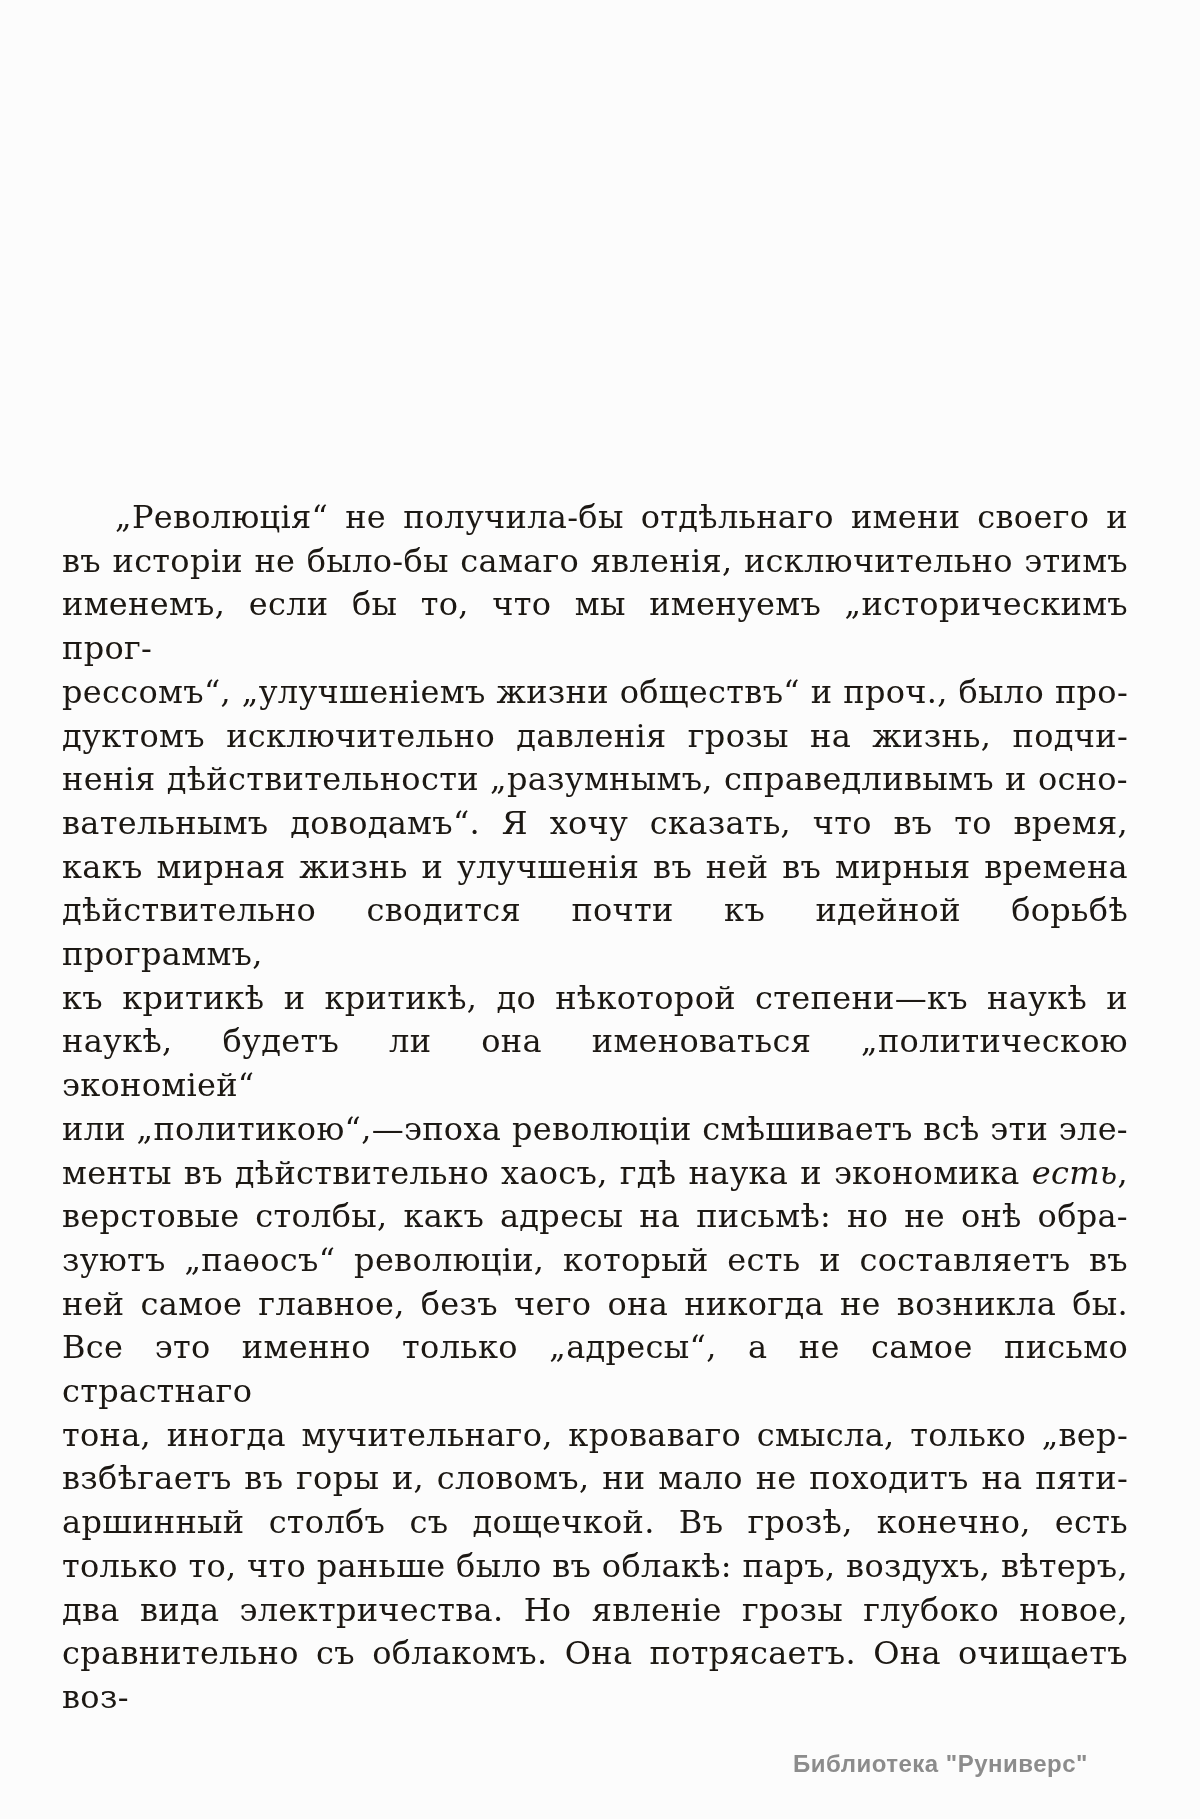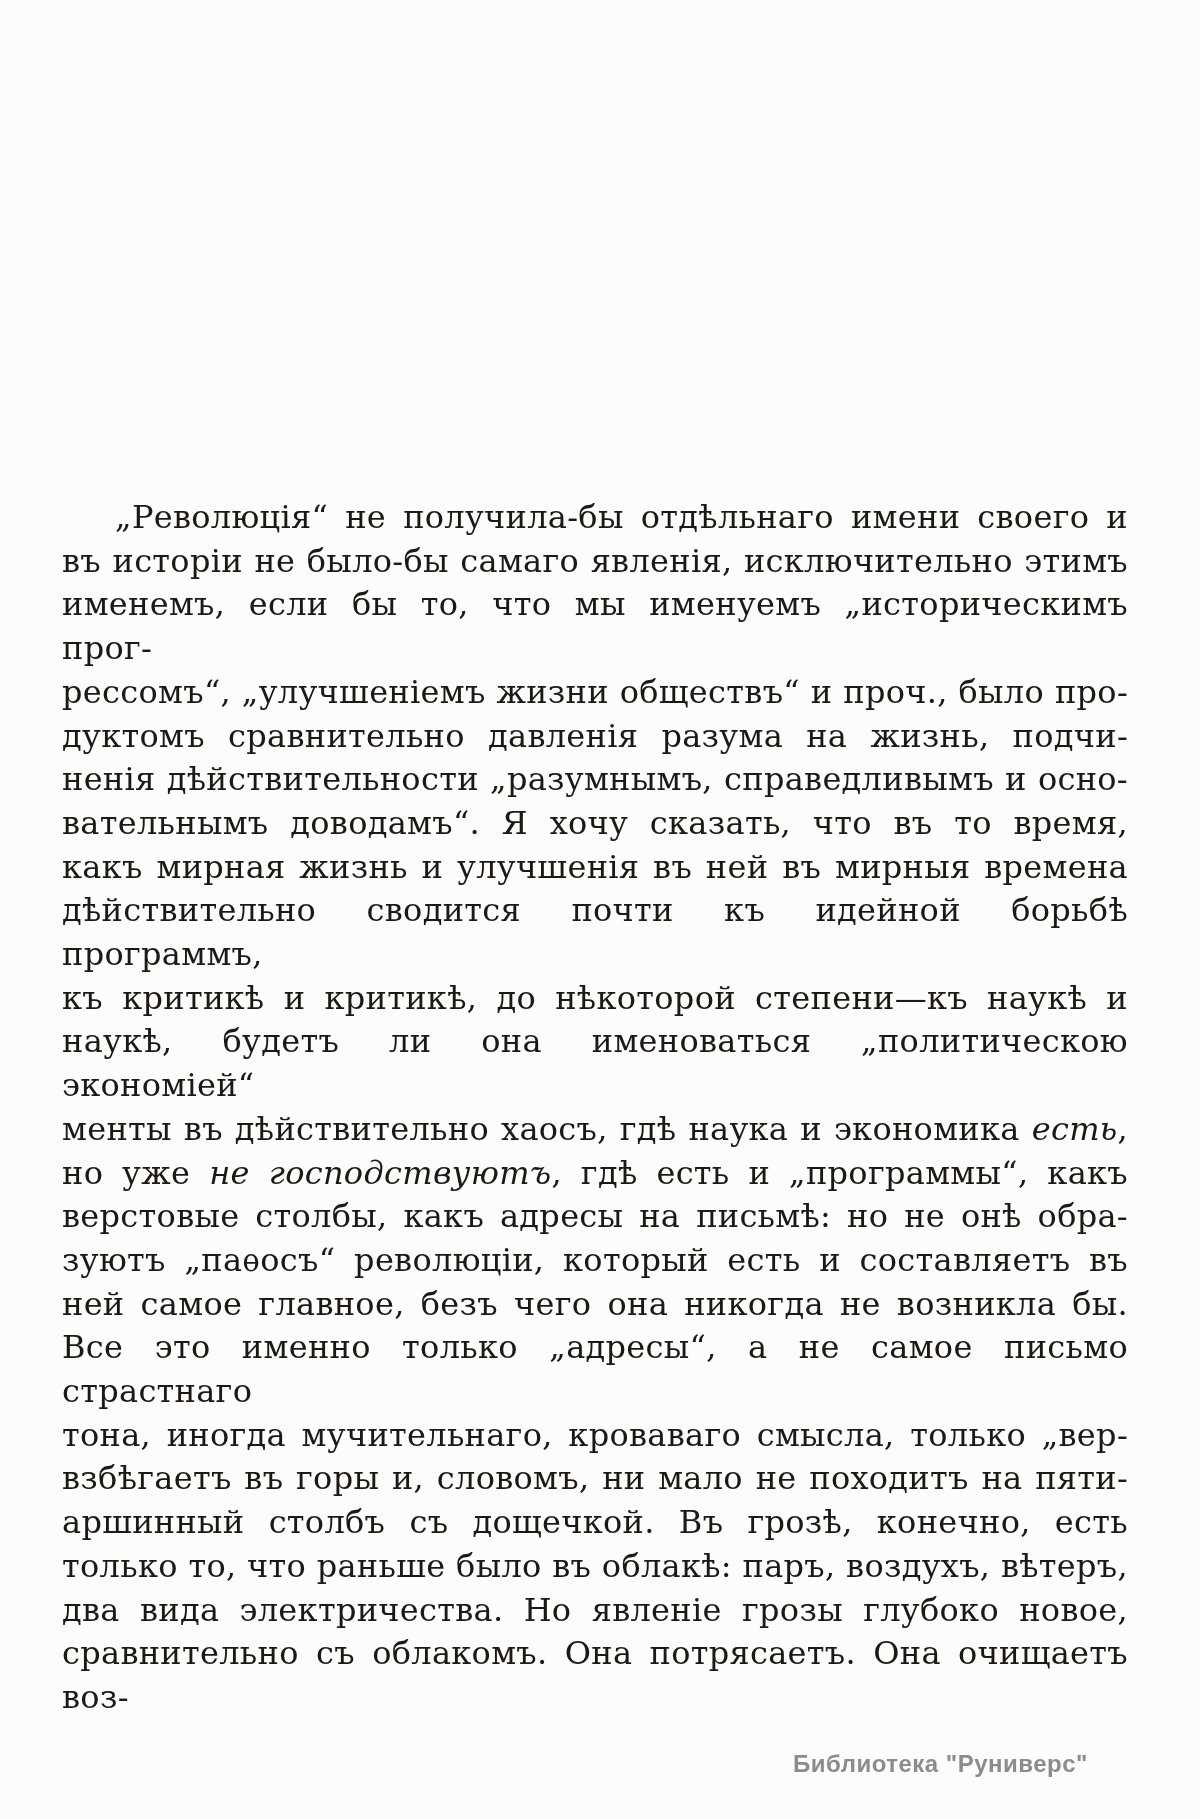--- a/index.html
+++ b/index.html
@@ -52,29 +52,29 @@
 </style>
 </head>
 <body>
 
 <div class="page" style="background: rgb(252, 252, 252);">
   <div class="text-block" style="color: rgb(28, 24, 19);">
       <div class="text-line first-line"><span>„Революція“ не получила-бы отдѣльнаго имени своего и</span></div>
       <div class="text-line"><span>въ исторіи не было-бы самаго явленія, исключительно этимъ</span></div>
       <div class="text-line"><span>именемъ, если бы то, что мы именуемъ „историческимъ прог-</span></div>
       <div class="text-line"><span>рессомъ“, „улучшеніемъ жизни обществъ“ и проч., было про-</span></div>
-      <div class="text-line"><span>дуктомъ сравнительно давленія разума на жизнь, подчи-</span></div>
+      <div class="text-line"><span>дуктомъ исключительно давленія грозы на жизнь, подчи-</span></div>
       <div class="text-line"><span>ненія дѣйствительности „разумнымъ, справедливымъ и осно-</span></div>
       <div class="text-line"><span>вательнымъ доводамъ“. Я хочу сказать, что въ то время,</span></div>
       <div class="text-line"><span>какъ мирная жизнь и улучшенія въ ней въ мирныя времена</span></div>
       <div class="text-line"><span>дѣйствительно сводится почти къ идейной борьбѣ программъ,</span></div>
       <div class="text-line"><span>къ критикѣ и критикѣ, до нѣкоторой степени—къ наукѣ и</span></div>
       <div class="text-line"><span>наукѣ, будетъ ли она именоваться „политическою экономіей“</span></div>
+      <div class="text-line"><span>или „политикою“,—эпоха революціи смѣшиваетъ всѣ эти эле-</span></div>
       <div class="text-line"><span>менты въ дѣйствительно хаосъ, гдѣ наука и экономика </span><em>есть</em><span>,</span></div>
-      <div class="text-line"><span>но уже </span><em>не господствуютъ</em><span>, гдѣ есть и „программы“, какъ</span></div>
       <div class="text-line"><span>верстовые столбы, какъ адресы на письмѣ: но не онѣ обра-</span></div>
       <div class="text-line"><span>зуютъ „паѳосъ“ революціи, который есть и составляетъ въ</span></div>
       <div class="text-line"><span>ней самое главное, безъ чего она никогда не возникла бы.</span></div>
       <div class="text-line"><span>Все это именно только „адресы“, а не самое письмо страстнаго</span></div>
       <div class="text-line"><span>тона, иногда мучительнаго, кроваваго смысла, только „вер-</span></div>
       <div class="text-line"><span>взбѣгаетъ въ горы и, словомъ, ни мало не походитъ на пяти-</span></div>
       <div class="text-line"><span>аршинный столбъ съ дощечкой. Въ грозѣ, конечно, есть</span></div>
       <div class="text-line"><span>только то, что раньше было въ облакѣ: паръ, воздухъ, вѣтеръ,</span></div>
       <div class="text-line"><span>два вида электричества. Но явленіе грозы глубоко новое,</span></div>
       <div class="text-line"><span>сравнительно съ облакомъ. Она потрясаетъ. Она очищаетъ воз-</span></div>

